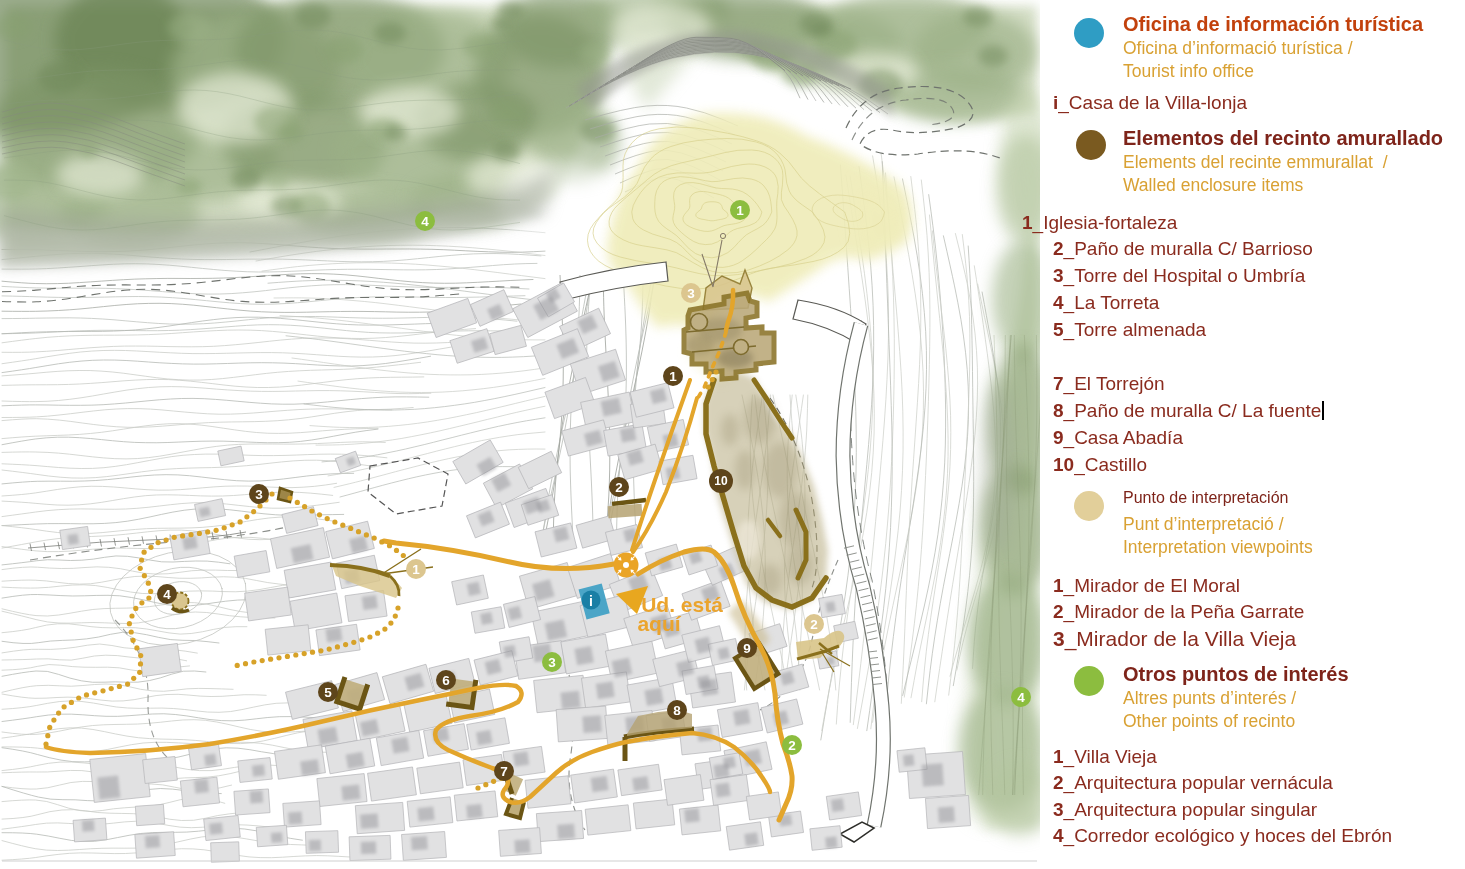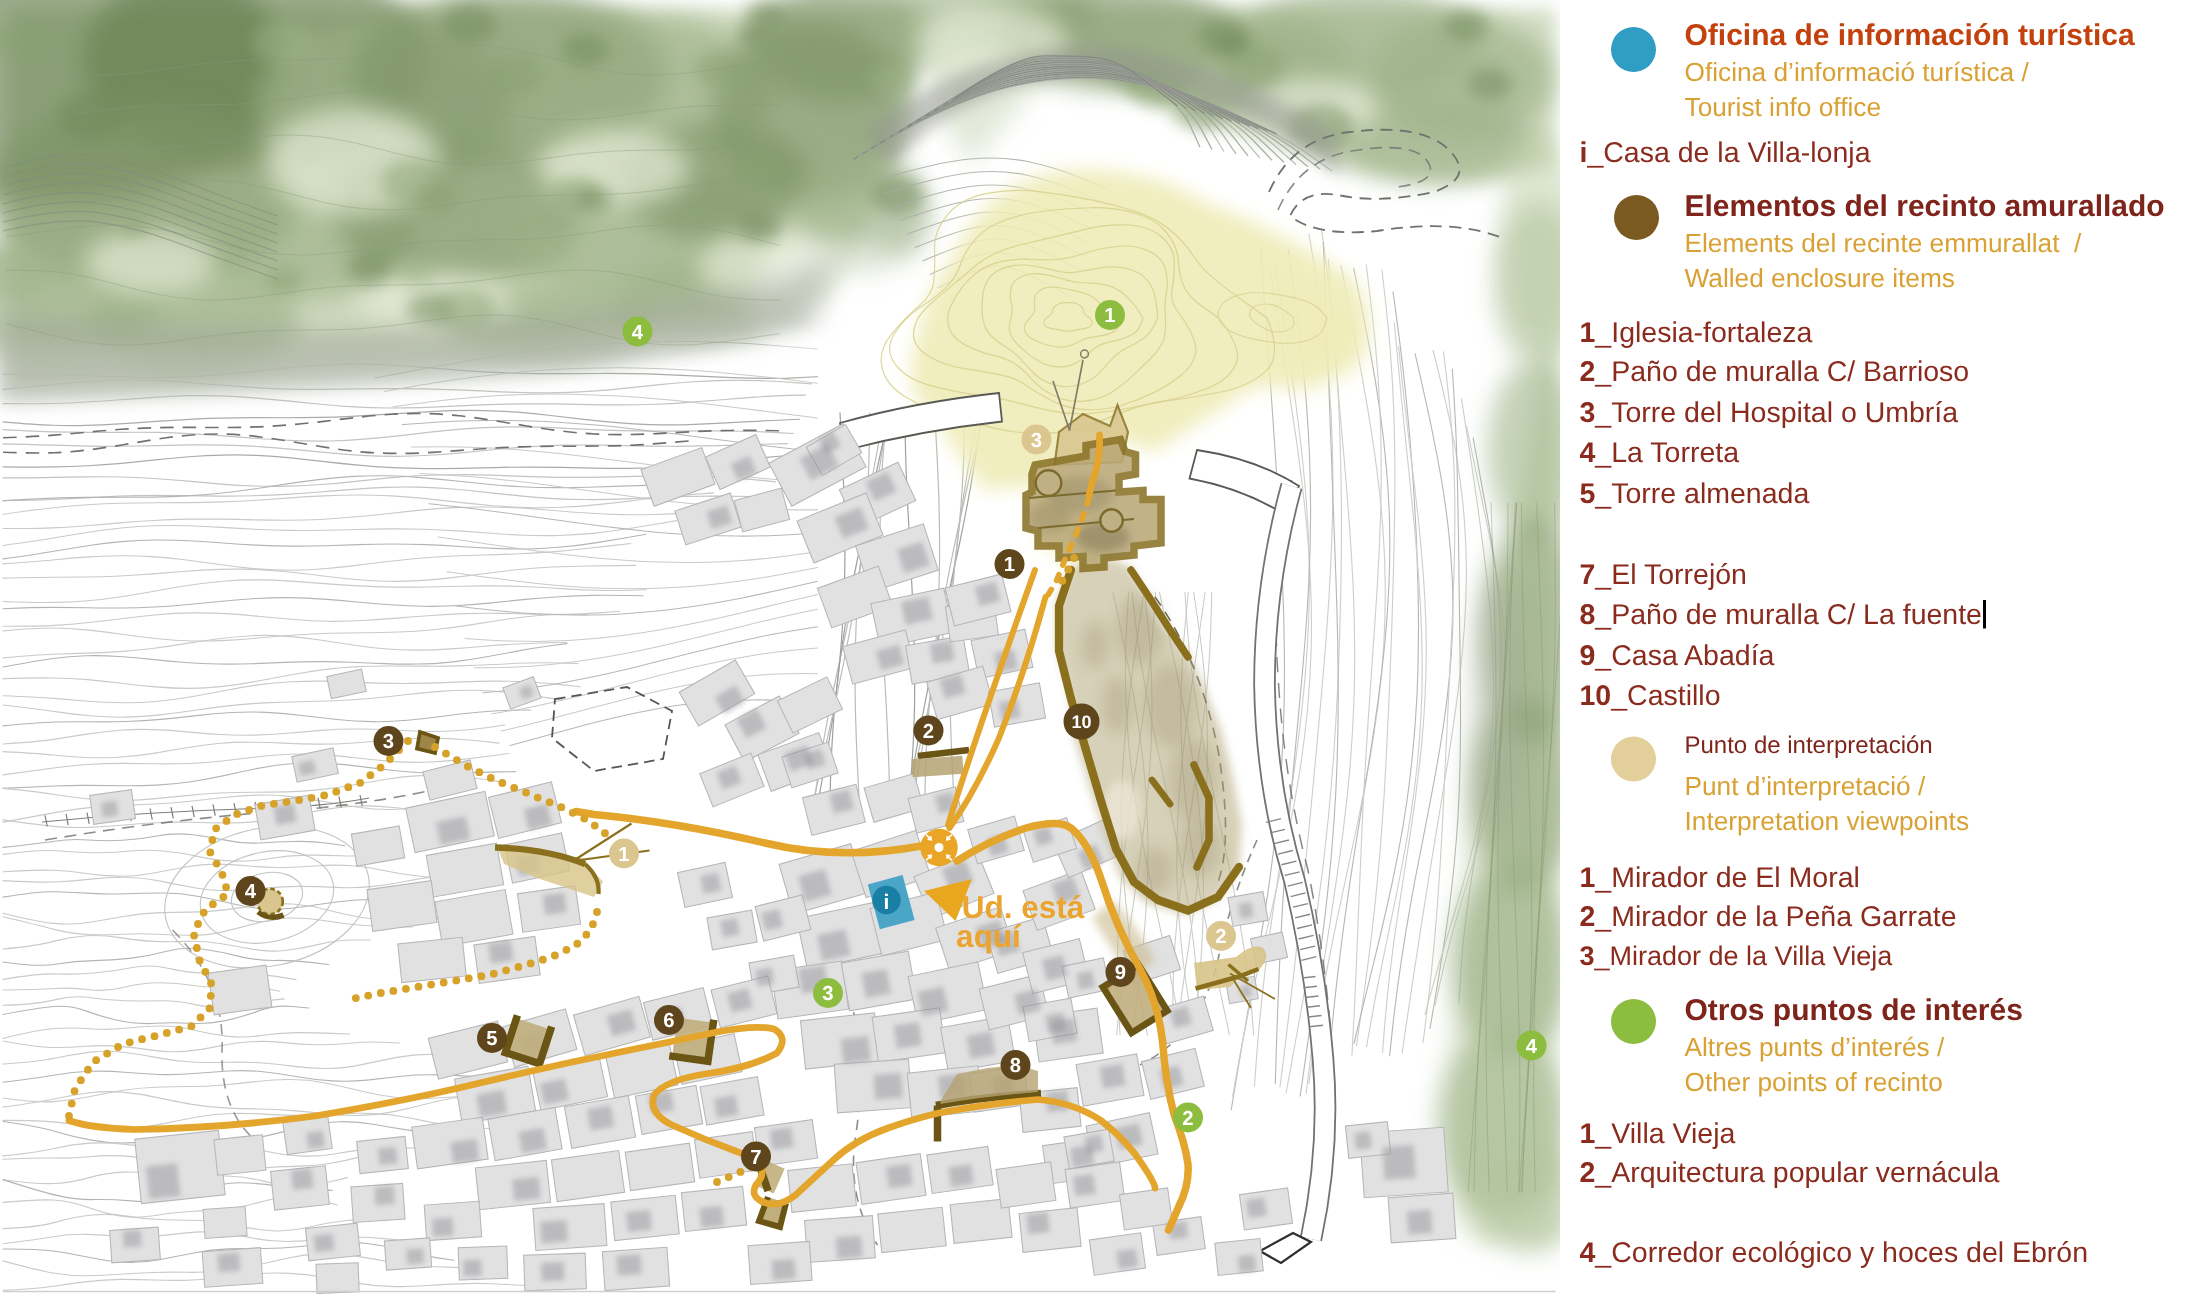--- a/index.html
+++ b/index.html
@@ -974,21 +974,21 @@
 
 <div style="position:absolute;left:1053px;top:92px;font-size:19px;color:#8a2b1e;white-space:nowrap"><b>i</b>_Casa de la Villa-lonja</div>
 
 <div style="position:absolute;left:0;top:0">
 <div style="position:absolute;left:1076px;top:130px;width:30px;height:30px;border-radius:50%;background:#7a5a20"></div>
 <div style="position:absolute;left:1123px;top:127px;font-size:20px;font-weight:bold;color:#7e241a;white-space:nowrap">Elementos del recinto amurallado</div>
 <div style="position:absolute;left:1123px;top:152px;font-size:17.5px;color:#d9a133;white-space:nowrap">Elements del recinte emmurallat&nbsp; /</div>
 <div style="position:absolute;left:1123px;top:175px;font-size:17.5px;color:#d9a133;white-space:nowrap">Walled enclosure items</div>
 </div>
 
-<div style="position:absolute;left:1053px;top:211.5px;font-size:19px;color:#8a2b1e;white-space:nowrap"><b>1</b>_Iglesia-fortaleza</div>
+<div style="position:absolute;left:1022px;top:211.5px;font-size:19px;color:#8a2b1e;white-space:nowrap"><b>1</b>_Iglesia-fortaleza</div>
 
 <div style="position:absolute;left:1053px;top:238.4px;font-size:19px;color:#8a2b1e;white-space:nowrap"><b>2</b>_Paño de muralla C/ Barrioso</div>
 
 <div style="position:absolute;left:1053px;top:265.3px;font-size:19px;color:#8a2b1e;white-space:nowrap"><b>3</b>_Torre del Hospital o Umbría</div>
 
 <div style="position:absolute;left:1053px;top:292.2px;font-size:19px;color:#8a2b1e;white-space:nowrap"><b>4</b>_La Torreta</div>
 
 <div style="position:absolute;left:1053px;top:319.1px;font-size:19px;color:#8a2b1e;white-space:nowrap"><b>5</b>_Torre almenada</div>
 
 
@@ -1004,27 +1004,28 @@
 <div style="position:absolute;left:1074px;top:491px;width:30px;height:30px;border-radius:50%;background:#e2cf9a"></div>
 <div style="position:absolute;left:1123px;top:489px;font-size:16px;font-weight:normal;color:#7e241a;white-space:nowrap">Punto de interpretación</div>
 <div style="position:absolute;left:1123px;top:514px;font-size:17.5px;color:#d9a133;white-space:nowrap">Punt d’interpretació /</div>
 <div style="position:absolute;left:1123px;top:537px;font-size:17.5px;color:#d9a133;white-space:nowrap">Interpretation viewpoints</div>
 </div>
 
 <div style="position:absolute;left:1053px;top:575px;font-size:19px;color:#8a2b1e;white-space:nowrap"><b>1</b>_Mirador de El Moral</div>
 
 <div style="position:absolute;left:1053px;top:601px;font-size:19px;color:#8a2b1e;white-space:nowrap"><b>2</b>_Mirador de la Peña Garrate</div>
 
-<div style="position:absolute;left:1053px;top:627px;font-size:18px;color:#8a2b1e;white-space:nowrap"><b>3</b>_Mirador de la Villa Vieja</div>
+<div style="position:absolute;left:1053px;top:627px;font-size:21px;color:#8a2b1e;white-space:nowrap"><b>3</b>_Mirador de la Villa Vieja</div>
 
 <div style="position:absolute;left:0;top:0">
 <div style="position:absolute;left:1074px;top:666px;width:30px;height:30px;border-radius:50%;background:#8cbd3f"></div>
 <div style="position:absolute;left:1123px;top:663px;font-size:20px;font-weight:bold;color:#7e241a;white-space:nowrap">Otros puntos de interés</div>
 <div style="position:absolute;left:1123px;top:688px;font-size:17.5px;color:#d9a133;white-space:nowrap">Altres punts d’interés /</div>
 <div style="position:absolute;left:1123px;top:711px;font-size:17.5px;color:#d9a133;white-space:nowrap">Other points of recinto</div>
 </div>
 
 <div style="position:absolute;left:1053px;top:746.0px;font-size:19px;color:#8a2b1e;white-space:nowrap"><b>1</b>_Villa Vieja</div>
 
 <div style="position:absolute;left:1053px;top:772.4px;font-size:19px;color:#8a2b1e;white-space:nowrap"><b>2</b>_Arquitectura popular vernácula</div>
 
+<div style="position:absolute;left:1053px;top:798.8px;font-size:19px;color:#8a2b1e;white-space:nowrap"><b>3</b>_Arquitectura popular singular</div>
 
 <div style="position:absolute;left:1053px;top:825.2px;font-size:19px;color:#8a2b1e;white-space:nowrap"><b>4</b>_Corredor ecológico y hoces del Ebrón</div>
 </div>
 </body></html>

